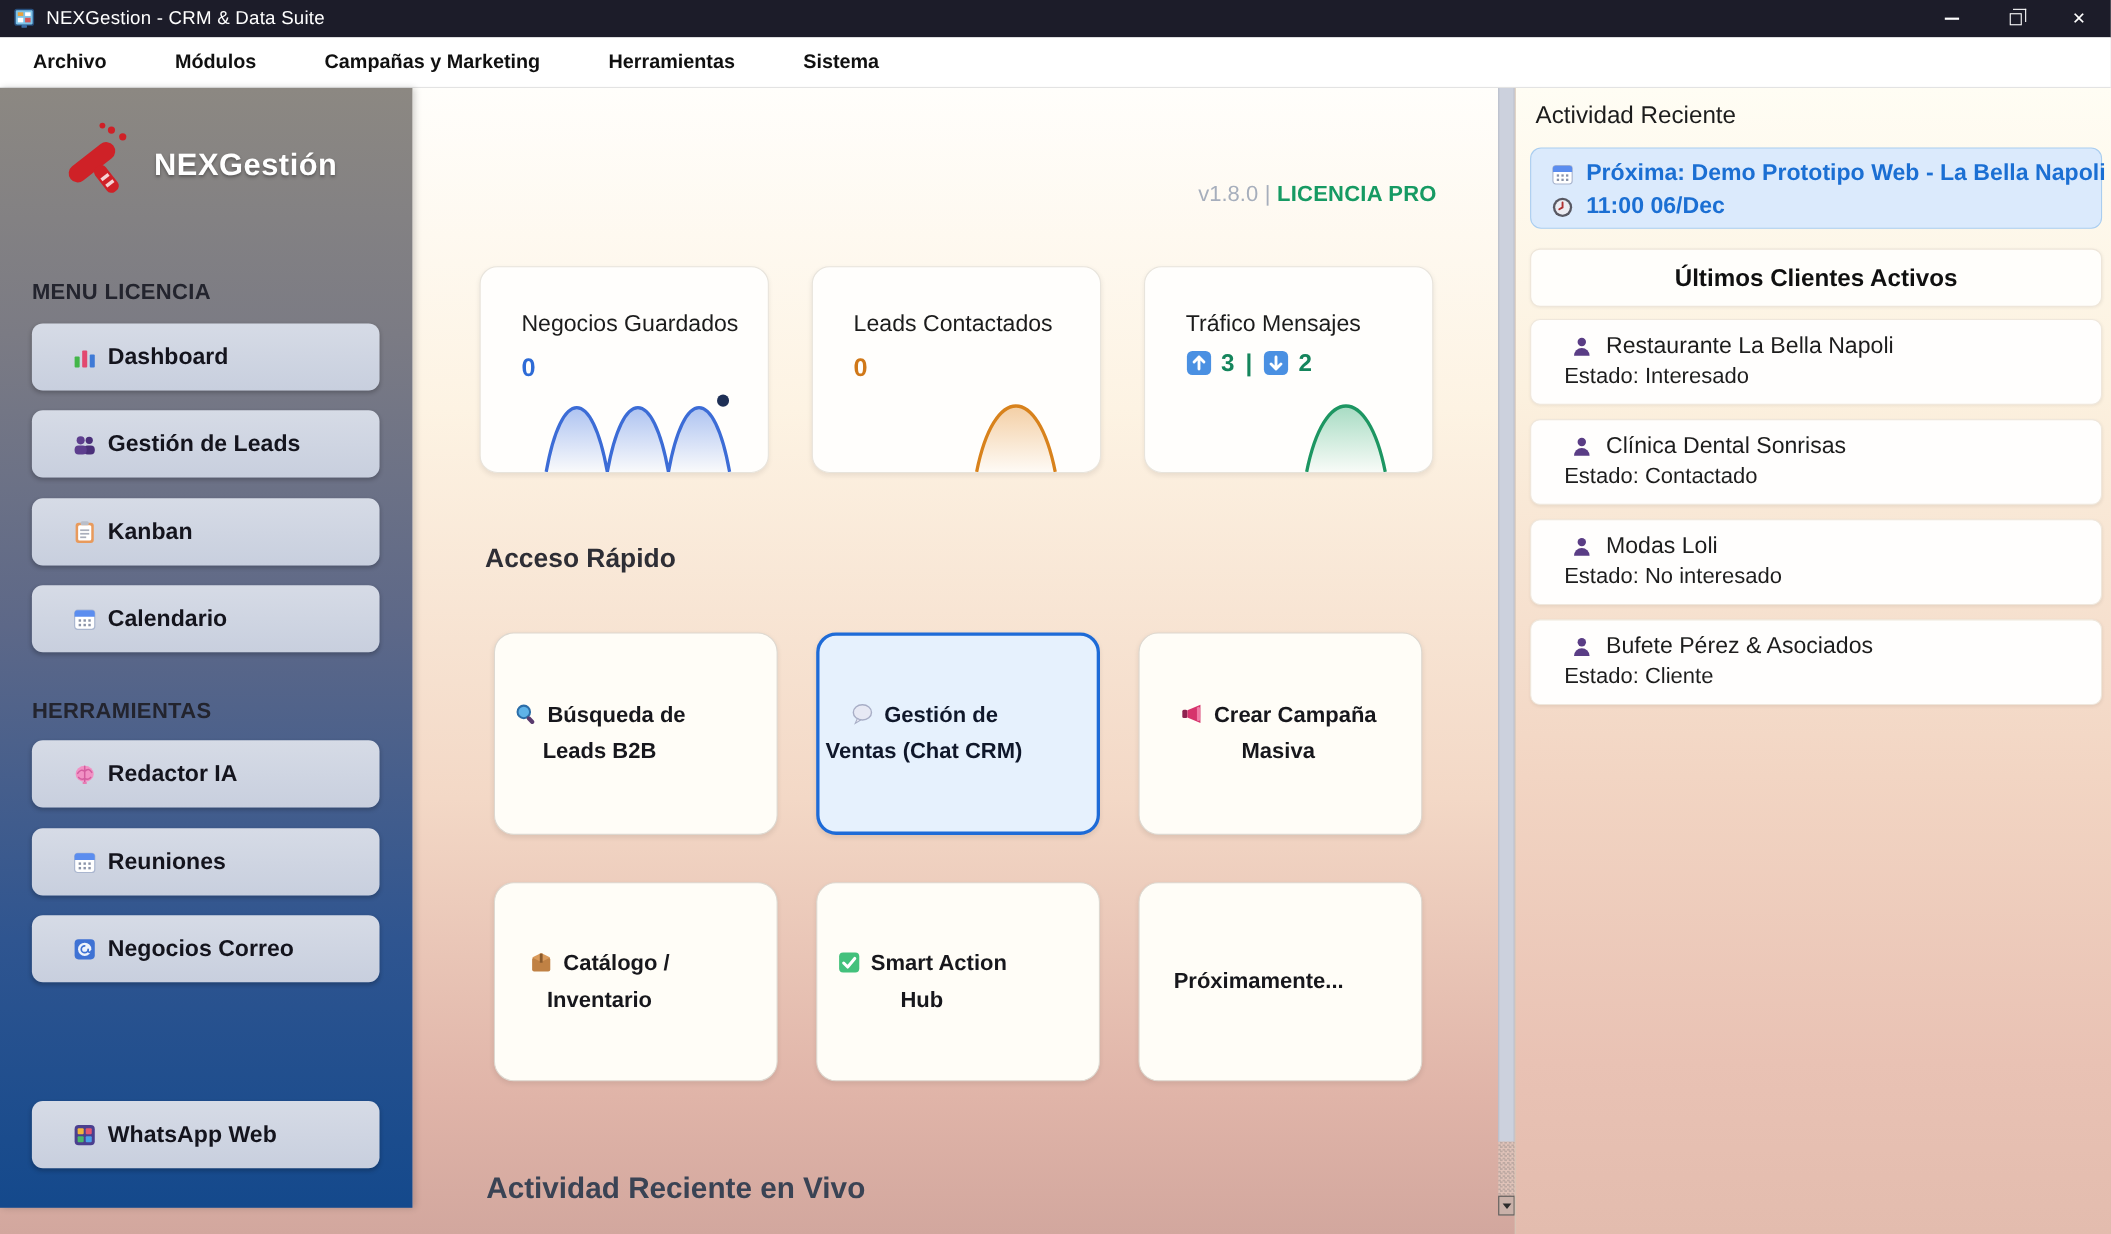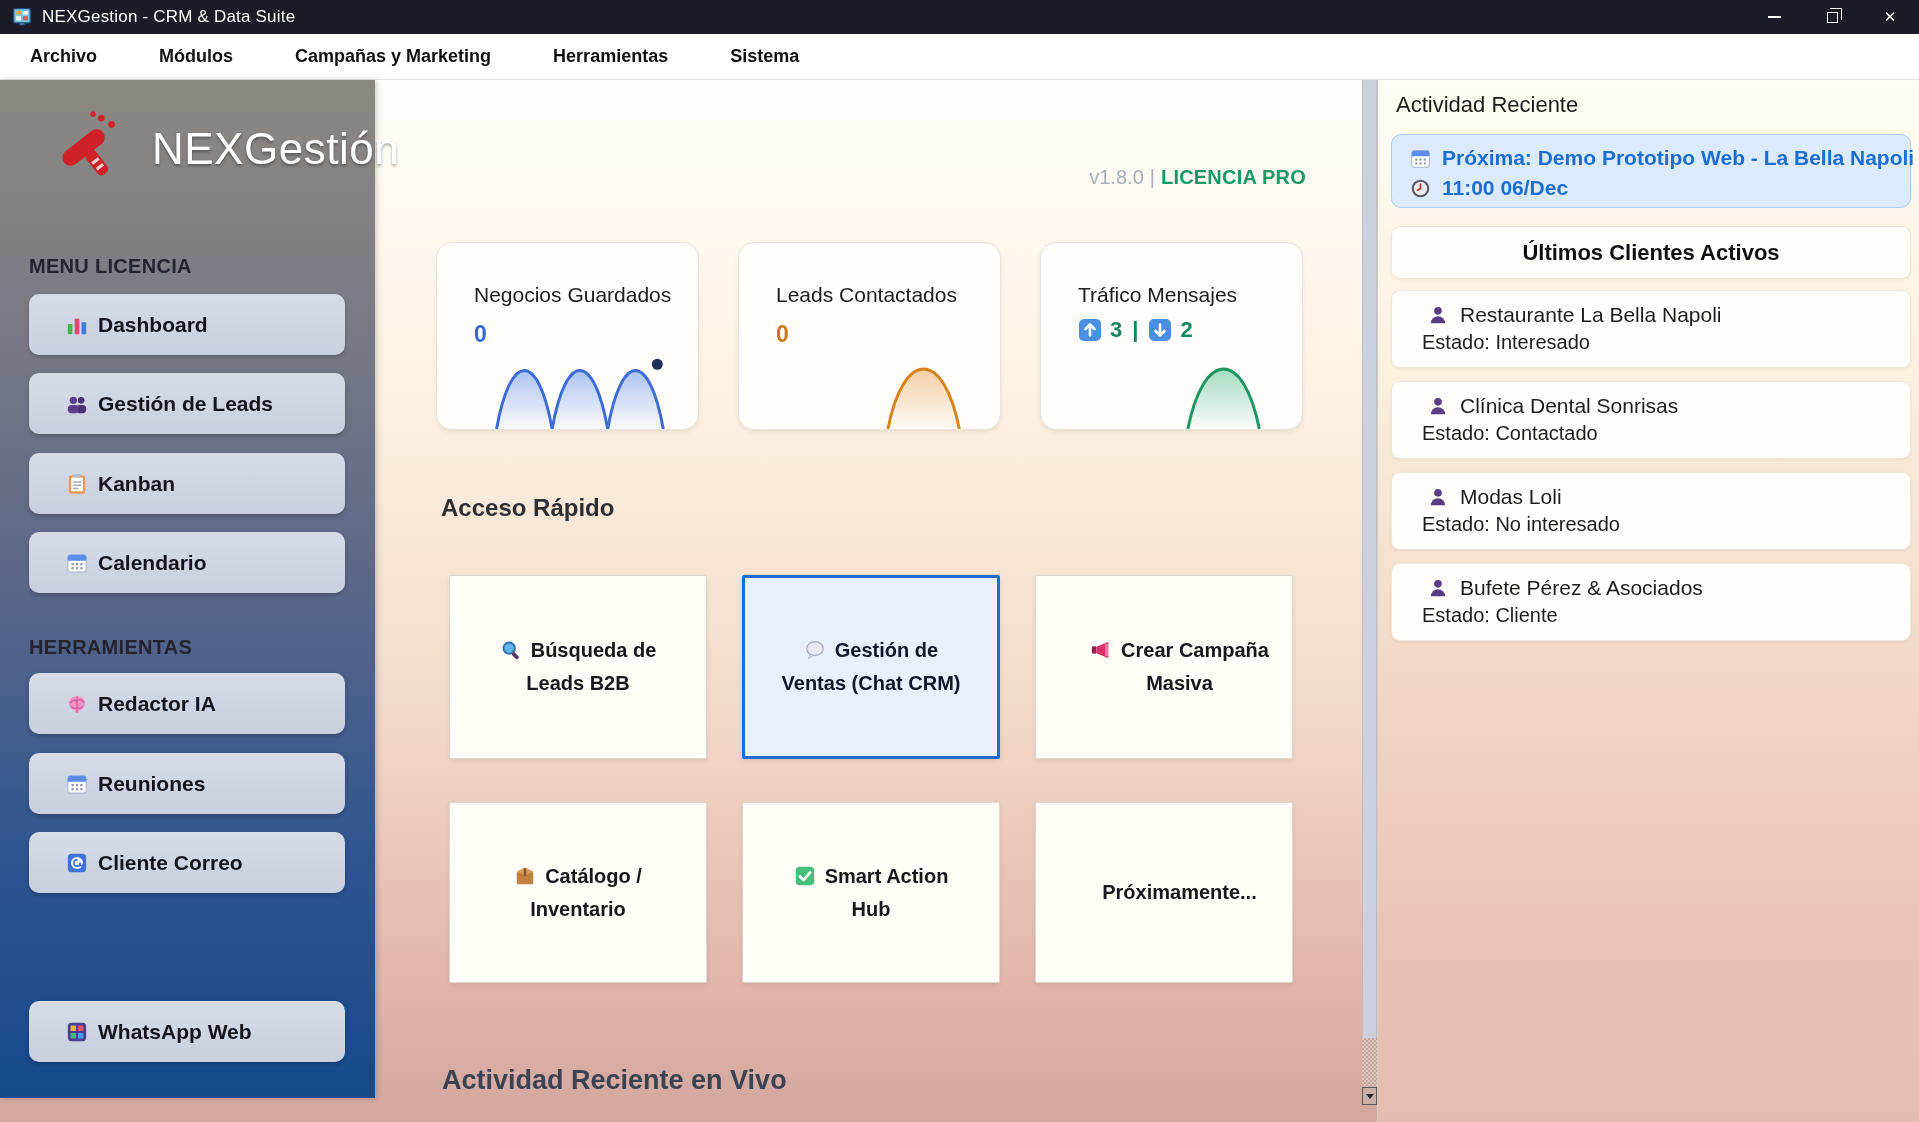--- a/index.html
+++ b/index.html
@@ -26,21 +26,21 @@
 
   
   .content { position:absolute; left:0; top:80px; width:1919px; height:1042px;
              background:linear-gradient(180deg,#fffefb 0%, #fdf3e3 28%, #f3d8c6 62%, #e0b4a8 88%, #d2a79e 100%); }
 
   
   .sidebar { position:absolute; left:0; top:0; width:375px; height:1018px;
              background:linear-gradient(180deg,#8c8882 0%, #7b7b84 22%, #5d6888 48%, #2f5590 76%, #14498c 100%);
              box-shadow:2px 0 6px rgba(0,0,0,.18); }
   .logo-row { position:absolute; left:52px; top:28px; display:flex; align-items:center; }
-  .logo-text { color:#fff; font-size:44px; font-weight:400; letter-spacing:.5px; margin-left:26px;
+  .logo-text { color:#fff; font-size:28px; font-weight:700; letter-spacing:.5px; margin-left:14px;
                text-shadow:0 2px 3px rgba(0,0,0,.35); }
   .side-section { position:absolute; left:29px; font-size:20px; font-weight:800; color:#23242e; letter-spacing:.3px; }
   .side-btn { position:absolute; left:29px; width:316px; height:61px; border-radius:10px;
               background:linear-gradient(180deg,#d6dbe6 0%, #c8cfde 100%);
               box-shadow:0 2px 4px rgba(0,0,0,.22); display:flex; align-items:center; padding-left:37px; cursor:default; }
   .side-btn .s-ico { display:flex; margin-right:10px; }
   .side-btn .s-label { font-size:21px; font-weight:700; color:#14141d; }
 
   
   .page-title { position:absolute; left:465px; top:70px; font-size:40px; font-weight:800; color:#232c7c; }
@@ -54,22 +54,22 @@
   .stat-card .sc-title { position:absolute; left:37px; top:40px; font-size:21px; color:#1c1c1c; }
   .stat-card .sc-value { position:absolute; left:37px; top:78px; font-size:23px; font-weight:700; }
   .sc-value.blue { color:#2e6bd6; } .sc-value.orange { color:#d07818; }
   .sc-traffic { position:absolute; left:37px; top:74px; display:flex; align-items:center; font-size:22px; font-weight:700; color:#15855c; }
   .sc-traffic .t-ico { display:flex; margin-right:8px; }
   .sc-traffic .t-div { margin:0 10px 0 10px; }
   .spark { position:absolute; left:0; bottom:0; width:100%; height:86px; }
 
   .qa-title { position:absolute; left:441px; top:414px; font-size:24px; font-weight:800; color:#2e2e35; }
   .qa-card { position:absolute; width:258px; height:184px; background:#fffdf7; border:1px solid #ddd8d0;
-             border-radius:2px; box-shadow:0 2px 5px rgba(0,0,0,.08);
-             display:flex; align-items:center; justify-content:center; text-align:center; cursor:default; }
+             border-radius:18px; box-shadow:0 2px 5px rgba(0,0,0,.08);
+             display:flex; align-items:center; justify-content:flex-start; text-align:center; cursor:default; }
   .qa-card .qa-label { font-size:20px; font-weight:700; color:#17171c; line-height:1.45; max-width:190px; }
   .qa-card .qa-ico { display:inline-block; vertical-align:-4px; margin-right:9px; }
   .qa-card.active { background:#e6f1fd; border:3px solid #1e6bd7; }
   .qa-card.active .qa-label { color:#0f172a; }
   .row1 { top:495px; height:184px; } .row2 { top:722px; height:181px; }
   .col1 { left:449px; } .col2 { left:742px; } .col3 { left:1035px;padding-left:31px; }
 
   .live-title { position:absolute; left:442px; top:985px; font-size:27px; font-weight:800; color:#3a4354; }
 
   
@@ -357,21 +357,21 @@
         <span class="s-label">Reuniones</span>
       </div>
       <div class="side-btn" style="top:752px;">
         <span class="s-ico">
             <svg width="22" height="22" viewBox="0 0 24 24">
               <rect x="2" y="2" width="20" height="20" rx="4" fill="#3f72d4"></rect>
               <circle cx="12" cy="12" r="6.6" fill="#eef3fb"></circle>
               <path d="M15.4,12 a3.4,3.4 0 1 1 -3.4,-3.4 m3.4,3.4 v1.4 a1.6,1.6 0 0 0 3.2,0" stroke="#3f72d4" stroke-width="1.7" fill="none" stroke-linecap="round"></path>
             </svg>
           </span>
-        <span class="s-label">Cliente Correo</span>
+        <span class="s-label">Negocios Correo</span>
       </div>
 
       <div class="side-btn" style="top:921px;">
         <span class="s-ico">
             <svg width="22" height="22" viewBox="0 0 24 24">
               <rect x="2" y="2" width="20" height="20" rx="4" fill="#4b3f8f"></rect>
               <rect x="5" y="5" width="6" height="6" rx="1" fill="#f2b63c"></rect>
               <rect x="13" y="5" width="6" height="6" rx="1" fill="#e2566f"></rect>
               <rect x="5" y="13" width="6" height="6" rx="1" fill="#49b86a"></rect>
               <rect x="13" y="13" width="6" height="6" rx="1" fill="#4aa0e8"></rect>

